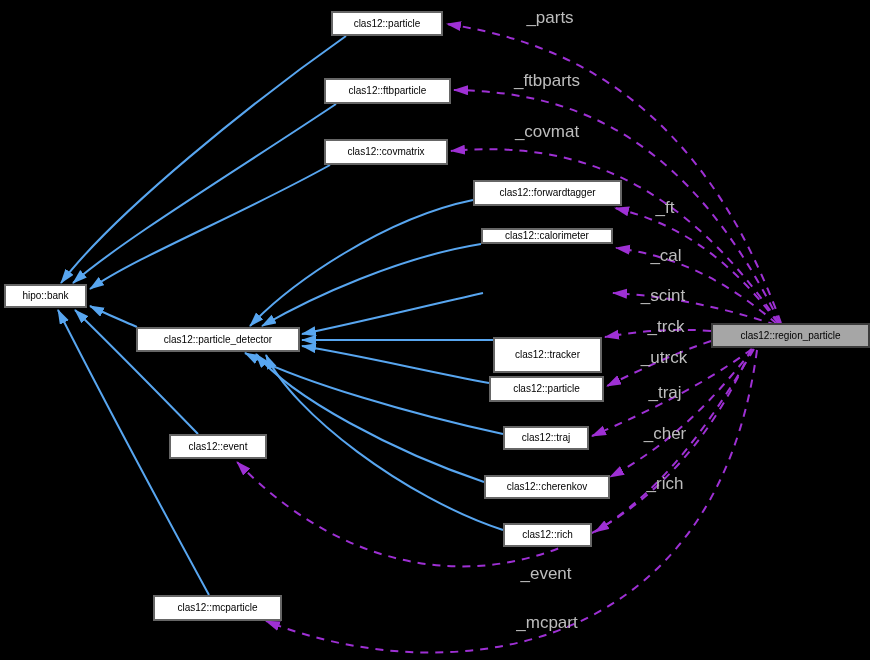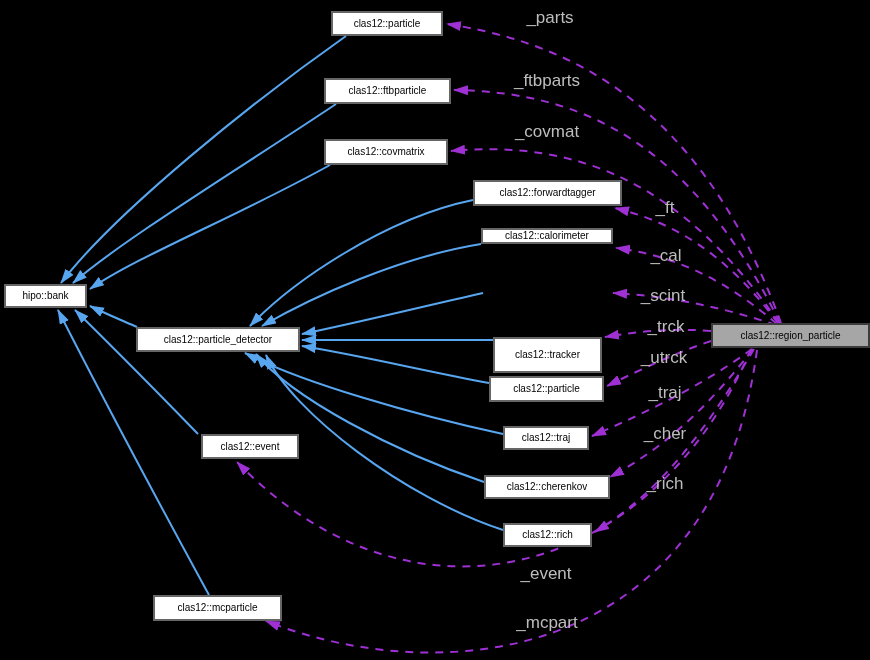--- a/index.html
+++ b/index.html
@@ -86,21 +86,21 @@
   <div class="node" style="left:324px;top:78px;width:127px;height:26px;">clas12::ftbparticle</div>
   <div class="node" style="left:324px;top:139px;width:124px;height:26px;">clas12::covmatrix</div>
   <div class="node" style="left:473px;top:180px;width:149px;height:26px;">clas12::forwardtagger</div>
   <div class="node" style="left:481px;top:228px;width:132px;height:16px;">clas12::calorimeter</div>
   <div class="node" style="left:493px;top:328px;width:109px;height:36px;margin-top:9px;">clas12::tracker</div>
   <div class="node" style="left:489px;top:376px;width:115px;height:26px;">clas12::particle</div>
   <div class="node" style="left:503px;top:426px;width:86px;height:24px;">clas12::traj</div>
   <div class="node" style="left:484px;top:475px;width:126px;height:24px;">clas12::cherenkov</div>
   <div class="node" style="left:503px;top:523px;width:89px;height:24px;">clas12::rich</div>
   <div class="node" style="left:136px;top:327px;width:164px;height:25px;">clas12::particle_detector</div>
-  <div class="node" style="left:169px;top:434px;width:98px;height:25px;margin-left:32px;">clas12::event</div>
+  <div class="node" style="left:169px;top:434px;width:98px;height:25px;">clas12::event</div>
   <div class="node" style="left:153px;top:595px;width:129px;height:26px;">clas12::mcparticle</div>
   <div class="node highlight" style="left:711px;top:323px;width:159px;height:25px;">clas12::region_particle</div>
 
   <div class="edge-label" style="left:550px;top:17px;">_parts</div>
   <div class="edge-label" style="left:547px;top:80px;">_ftbparts</div>
   <div class="edge-label" style="left:547px;top:131px;">_covmat</div>
   <div class="edge-label" style="left:665px;top:207px;">_ft</div>
   <div class="edge-label" style="left:666px;top:255px;">_cal</div>
   <div class="edge-label" style="left:663px;top:295px;">_scint</div>
   <div class="edge-label" style="left:666px;top:326px;">_trck</div>

